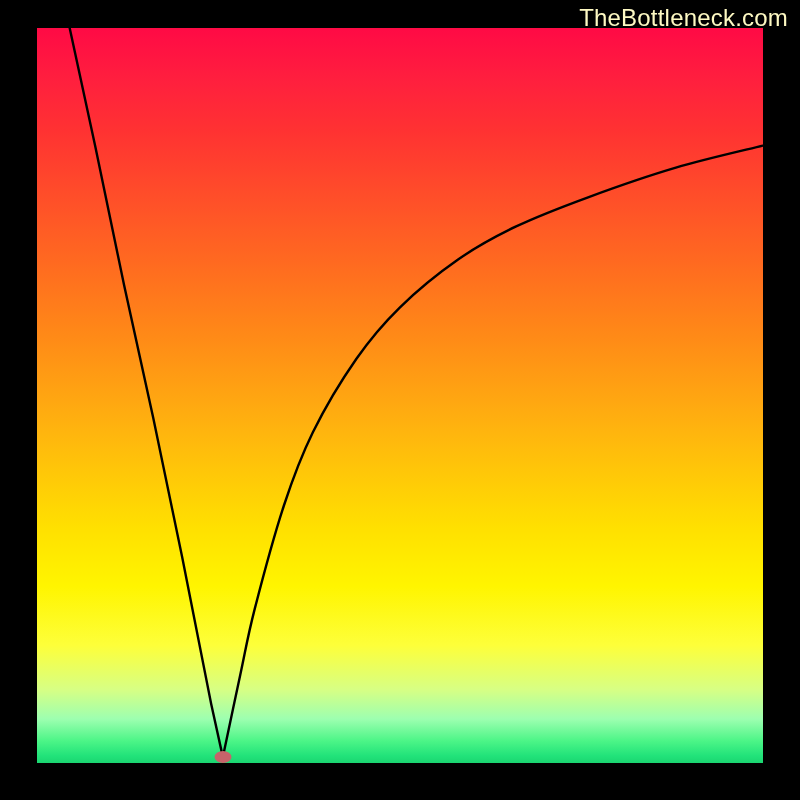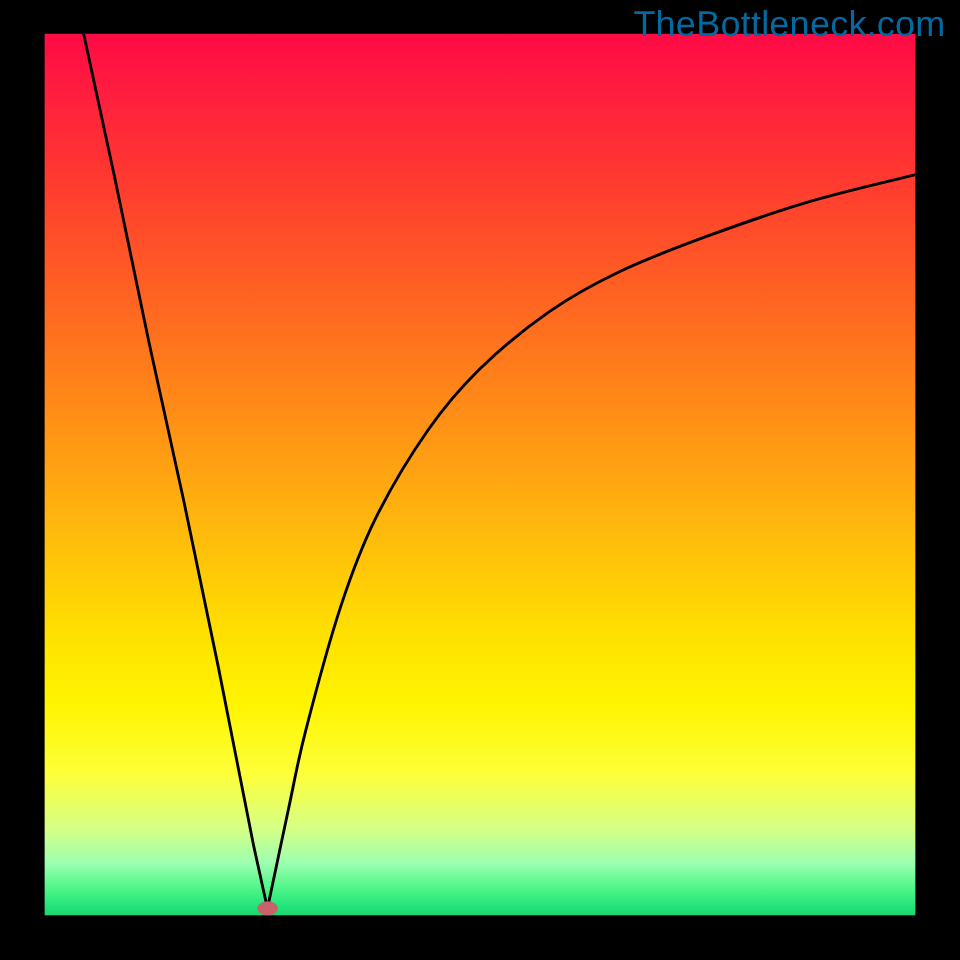--- a/index.html
+++ b/index.html
@@ -14,22 +14,22 @@
   .frame {
     position: relative;
     width: 800px;
     height: 800px;
     background: #000;
   }
   .watermark {
     position: absolute;
     top: 4px;
     right: 12px;
-    color: #0369a1;
-    font-size: 30px;
+    color: #fef9c3;
+    font-size: 24px;
     font-weight: 500;
     letter-spacing: 0.2px;
     z-index: 5;
   }
   .plot-area {
     position: absolute;
     left: 37px;
     top: 28px;
     width: 726px;
     height: 735px;

